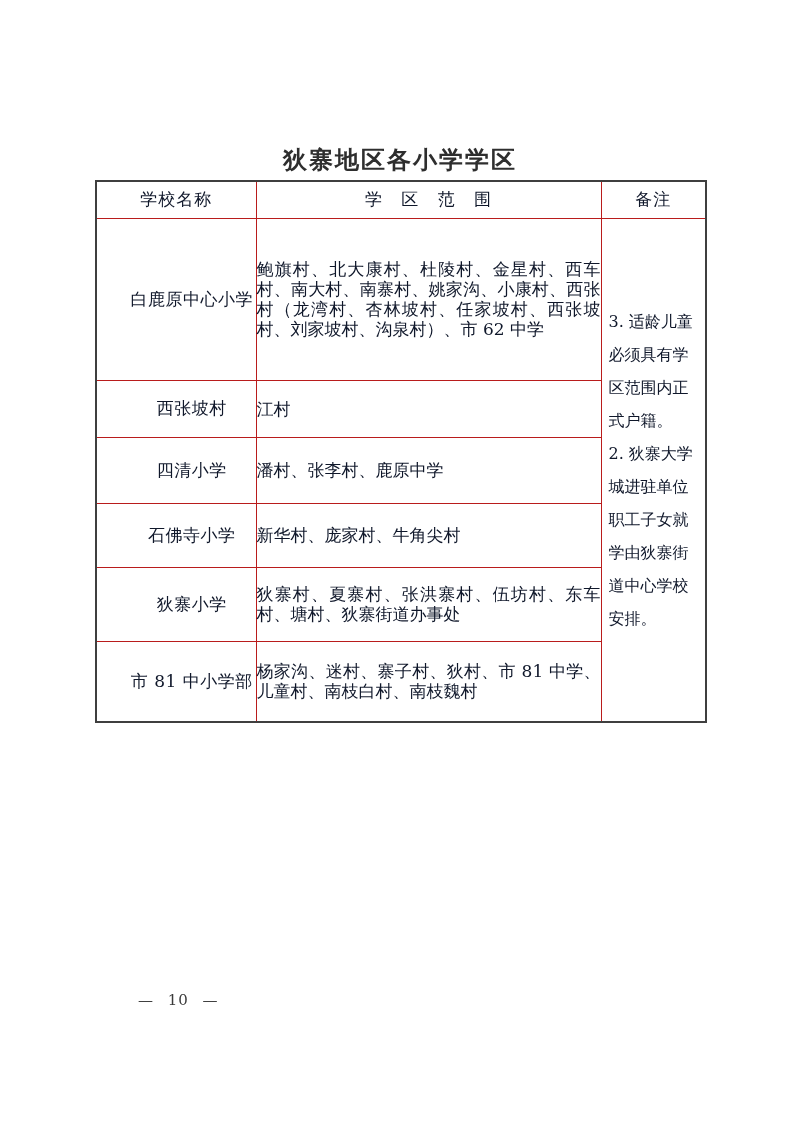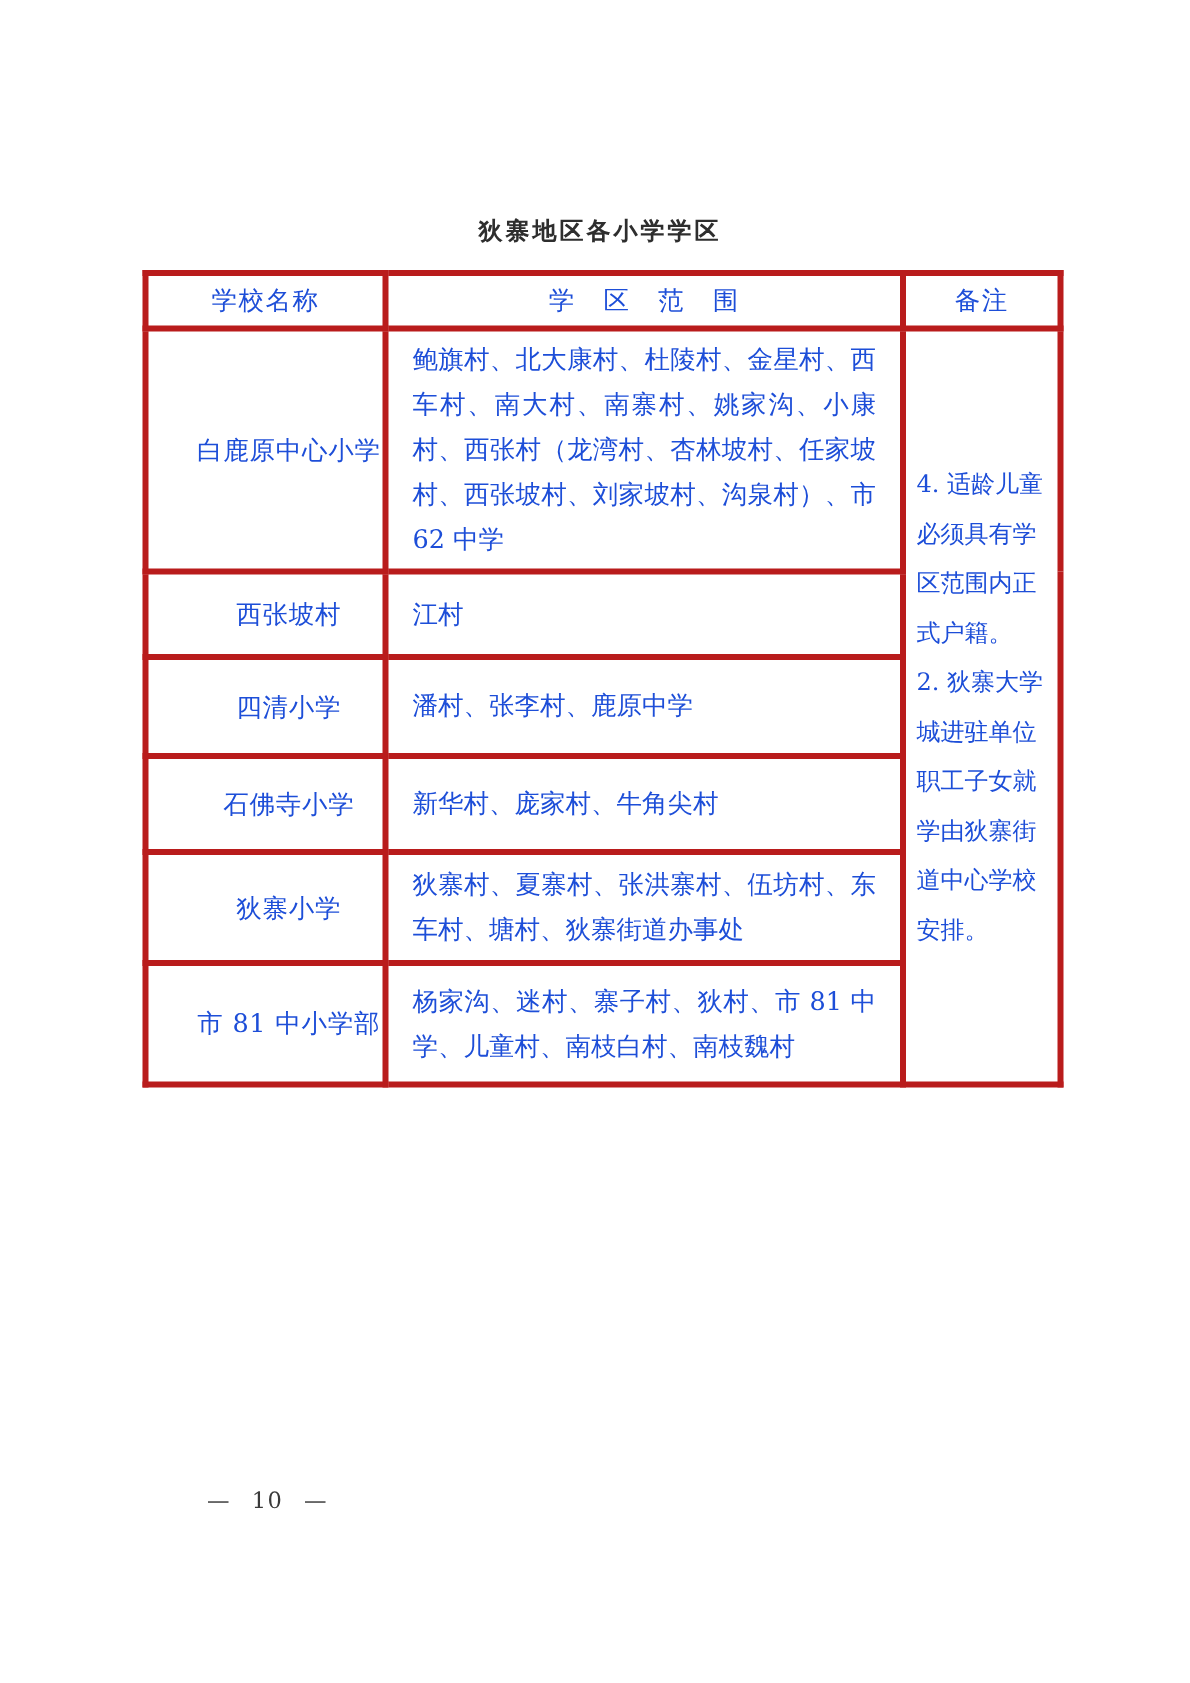--- a/index.html
+++ b/index.html
@@ -10,43 +10,43 @@
     color: #3a3a3a;
     position: relative;
     overflow: hidden;
   }
   .page { position: absolute; inset: 0; background: #ffffff; }
 
   .doc-title {
     position: absolute;
     top: 144px; left: 95px; width: 610px;
     text-align: center;
-    font-size: 16px;
+    font-size: 24px;
     font-weight: bold;
     letter-spacing: 2px;
     color: #2e2e2e;
   }
 
   table.district-table {
     position: absolute;
     top: 180px; left: 95px;
     width: 610px;
     border-collapse: collapse;
     table-layout: fixed;
     border: 2px solid #3f3f3f;
   }
   .district-table col.c-school { width: 160px; }
   .district-table col.c-range  { width: 345px; }
   .district-table col.c-notes  { width: 105px; }
 
   .district-table th, .district-table td {
-    border: 4px solid #b91c1c;
+    border: 1px solid #b91c1c;
     vertical-align: middle;
     font-weight: normal;
-    color: #1d4ed8;
+    color: #0f172a;
   }
 
   .district-table thead tr { height: 37px; }
   .district-table th {
     text-align: center;
     font-size: 17px;
     letter-spacing: 1px;
   }
   .district-table th.h-range { word-spacing: 12px; }
 
@@ -59,22 +59,22 @@
 
   td.school {
     text-align: center;
     font-size: 17px;
     letter-spacing: 0.5px;
     padding-left: 32px;
   }
   td.range {
     text-align: justify;
     font-size: 17px;
-    line-height: 30px;
-    padding: 4px 16px;
+    line-height: 20px;
+    padding: 4px 0;
   }
   td.notes {
     font-size: 16px;
     line-height: 33px;
     padding: 4px 7px;
     vertical-align: middle;
   }
   td.notes p { margin: 0; text-align: left; }
 
   .page-footer {
@@ -104,21 +104,21 @@
         <th>学校名称</th>
         <th class="h-range">学 区 范 围</th>
         <th>备注</th>
       </tr>
     </thead>
     <tbody>
       <tr class="r1">
         <td class="school">白鹿原中心小学</td>
         <td class="range">鲍旗村、北大康村、杜陵村、金星村、西车村、南大村、南寨村、姚家沟、小康村、西张村（龙湾村、杏林坡村、任家坡村、西张坡村、刘家坡村、沟泉村）、市 62 中学</td>
         <td class="notes" rowspan="6">
-          <p>4. 适龄儿童必须具有学区范围内正式户籍。</p>
+          <p>3. 适龄儿童必须具有学区范围内正式户籍。</p>
           <p>2. 狄寨大学城进驻单位职工子女就学由狄寨街道中心学校安排。</p>
         </td>
       </tr>
       <tr class="r2">
         <td class="school">西张坡村</td>
         <td class="range">江村</td>
       </tr>
       <tr class="r3">
         <td class="school">四清小学</td>
         <td class="range">潘村、张李村、鹿原中学</td>

